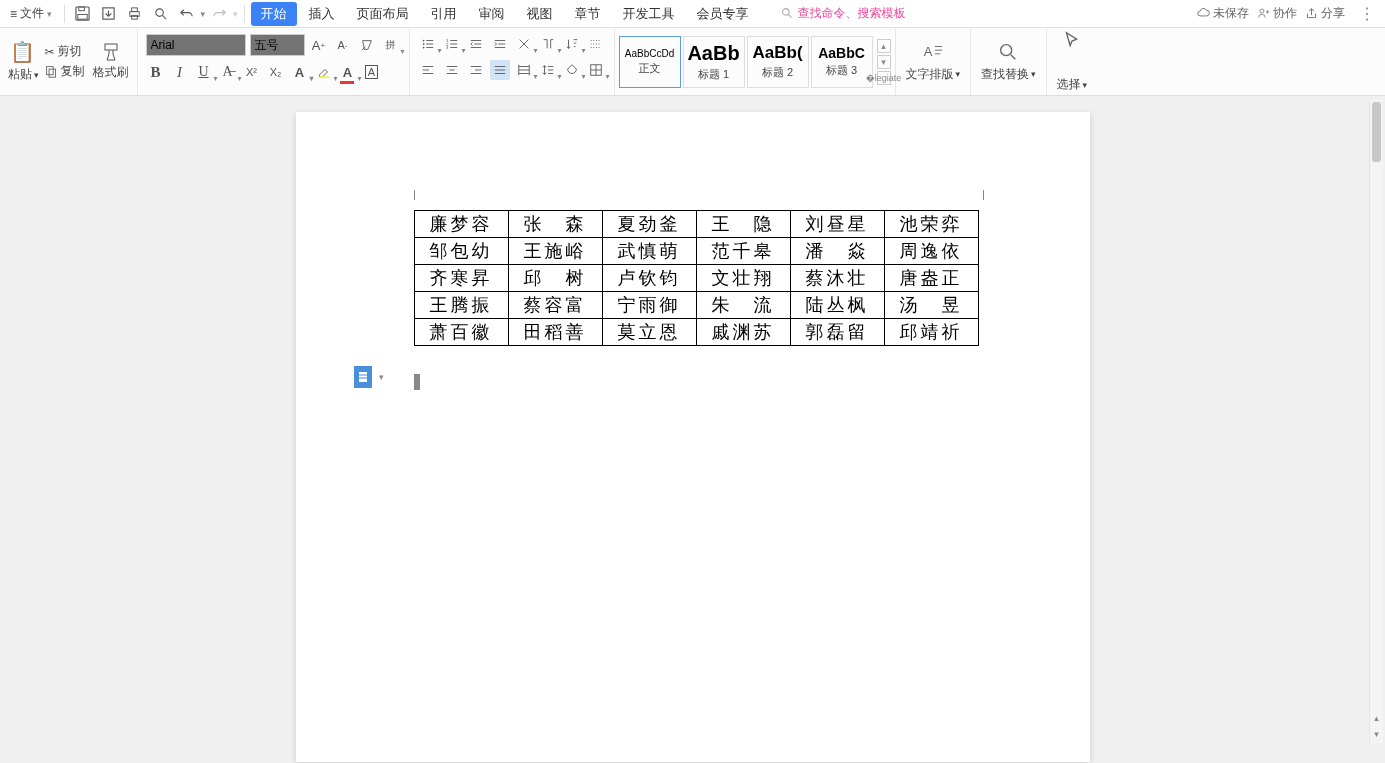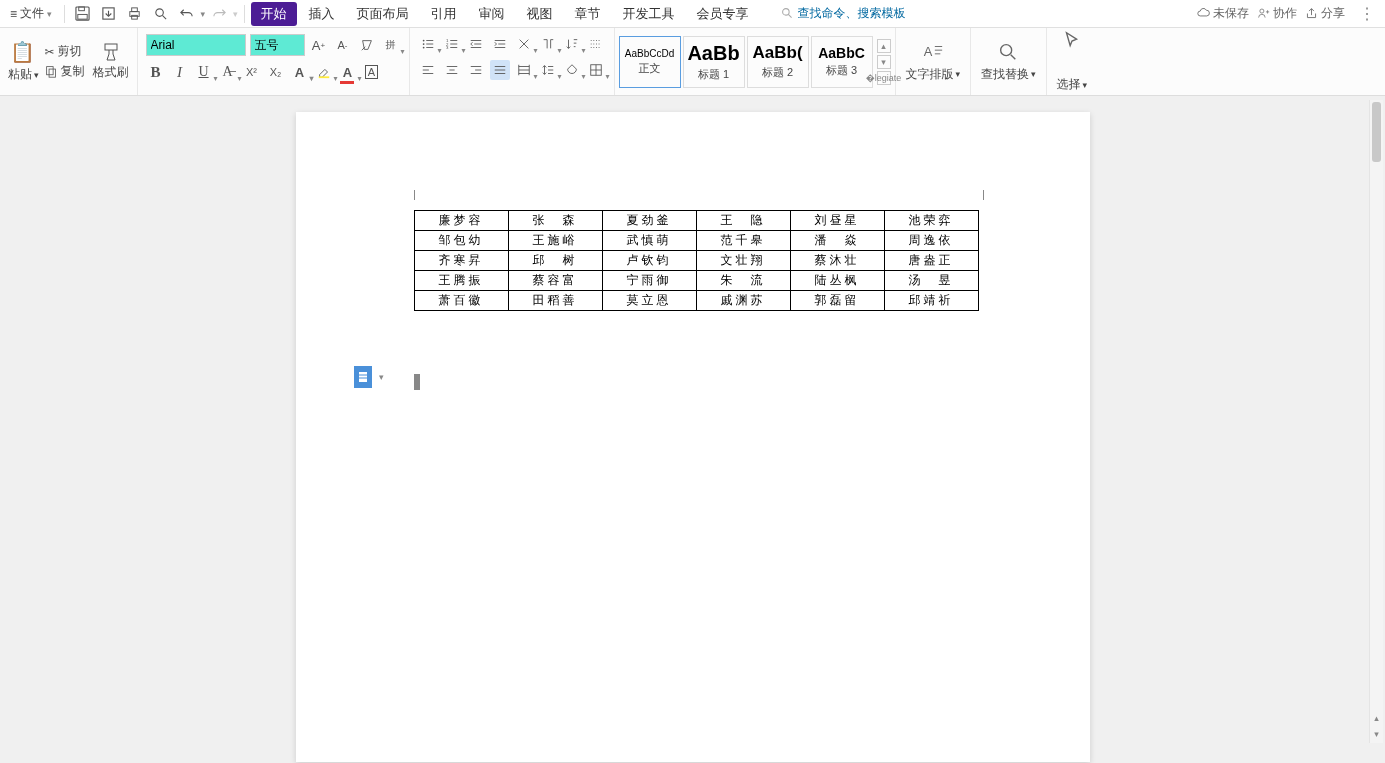--- a/index.html
+++ b/index.html
@@ -1,39 +1,39 @@
 <!DOCTYPE html>
 <html><head>
 <meta charset="utf-8">
 <style>
 * { margin: 0; padding: 0; box-sizing: border-box; }
 body { font-family: "Microsoft YaHei", Arial, sans-serif; font-size: 12px; background: #fff; overflow: hidden; }
 
 .menubar { height: 28px; display: flex; align-items: center; border-bottom: 1px solid #e0e0e0; padding: 0 4px; }
 .menu-left { display: flex; align-items: center; gap: 2px; }
 .menu-item { padding: 4px 10px; cursor: pointer; color: #333; font-size: 13px; }
-.menu-item.active { background: #4c1d95; color: #fff; border-radius: 3px; padding: 3px 10px; }
+.menu-item.active { background: #3b82f6; color: #fff; border-radius: 3px; padding: 3px 10px; }
 .file-btn { display: flex; align-items: center; gap: 3px; padding: 4px 6px; cursor: pointer; color: #444; }
 .sep { width: 1px; height: 18px; background: #ddd; margin: 0 4px; }
 .tb-icon { width: 18px; height: 18px; display: inline-flex; align-items: center; justify-content: center; color: #555; cursor: pointer; margin: 0 3px; }
 .menu-right { margin-left: auto; display: flex; align-items: center; gap: 8px; color: #666; font-size: 12px; }
 .menu-right span { cursor: pointer; display: flex; align-items: center; gap: 3px; }
-.search-box { display: flex; align-items: center; color: #0369a1; gap: 4px; margin-left: 20px; }
+.search-box { display: flex; align-items: center; color: #ec4899; gap: 4px; margin-left: 20px; }
 
 .ribbon { height: 68px; border-bottom: 1px solid #ddd; display: flex; align-items: stretch; background: #fcfcfc; }
 .ribbon-group { display: flex; align-items: center; padding: 4px 8px; border-right: 1px solid #e8e8e8; }
 .paste-btn { display: flex; flex-direction: column; align-items: center; justify-content: center; gap: 2px; color: #444; cursor: pointer; }
 .paste-btn .ic { font-size: 20px; }
 .small-btns { display: flex; flex-direction: column; gap: 3px; margin-left: 6px; }
 .small-btn { display: flex; align-items: center; gap: 3px; color: #444; cursor: pointer; font-size: 12px; }
 .fmt-brush { display:flex; flex-direction:column; align-items:center; justify-content:center; gap:2px; margin-left:8px; color:#444; cursor:pointer; }
 
 .font-group { display: flex; flex-direction: column; gap: 6px; padding: 6px 8px; border-right: 1px solid #e8e8e8; }
 .font-row { display: flex; align-items: center; gap: 4px; }
-.font-sel { height: 22px; border: 1px solid #ccc; font-size: 12px; padding: 0 4px; background: #5eead4; }
+.font-sel { height: 22px; border: 1px solid #ccc; font-size: 12px; padding: 0 4px; background: #737373; }
 .font-name { width: 100px; }
 .font-size { width: 55px; }
 .ib { width: 20px; height: 20px; display:inline-flex; align-items:center; justify-content:center; color:#555; cursor:pointer; position: relative; }
 .ib.dd::after{ content:"▾"; font-size:8px; position:absolute; right:-4px; bottom:-1px; color:#888;}
 
 .para-group { display: flex; flex-direction: column; gap: 6px; padding: 6px 8px; border-right: 1px solid #e8e8e8; }
 .align-active { background: #d0e3f7; border-radius: 2px; }
 
 .styles-group { display: flex; align-items: center; padding: 4px; border-right: 1px solid #e8e8e8; position: relative; }
 .style-box { width: 62px; height: 52px; border: 1px solid #ddd; display:flex; flex-direction:column; align-items:center; justify-content:center; cursor:pointer; margin-right: 2px; }
@@ -47,21 +47,21 @@
 .tool-group .ic { font-size: 20px; color:#666; }
 .tool-lbl { font-size:12px; display:flex; align-items:center; gap:2px;}
 
 .workspace { position: absolute; top: 96px; left:0; right:0; bottom:0; background: #f0f0f0; overflow: auto; }
 .page { width: 794px; min-height: 650px; background: #fff; margin: 16px auto; box-shadow: 0 2px 6px rgba(0,0,0,.15); position: relative; padding: 98px 0 40px 0; }
 .ruler-marks { position:absolute; top:78px; left:118px; width:570px; height:16px; }
 .ruler-marks::before, .ruler-marks::after { content:""; position:absolute; top:0; width:1px; height:10px; background:#888; }
 .ruler-marks::before{left:0;} .ruler-marks::after{right:0;}
 
 .doc-table { border-collapse: collapse; margin-left: 118px; }
-.doc-table td { border: 1px solid #000; width: 94px; height: 20px; text-align: center; font-family: "SimSun", serif; font-size: 12px; letter-spacing: 3px; padding: 1px 0; }
+.doc-table td { border: 1px solid #000; width: 94px; height: 20px; text-align: center; font-family: "SimSun", serif; font-size: 18px; letter-spacing: 3px; padding: 1px 0; }
 
 .side-tag { position:absolute; left:58px; top:254px; width:18px; height:22px; background:#4a90d9; display:flex; align-items:center; justify-content:center; color:#fff; font-size:11px; }
 .side-tag::after { content:"▾"; position:absolute; right:-12px; color:#888; font-size:9px; }
 .cursor-mark { position:absolute; left:118px; top:262px; width:6px; height:16px; background:#888; }
 
 .vscroll { position:absolute; right:2px; top:100px; bottom:20px; width:14px; background:#f4f4f4; border-left:1px solid #e4e4e4; }
 .vscroll-thumb { position:absolute; top:2px; left:2px; right:2px; height:60px; background:#c8c8c8; border-radius:3px; }
 .vscroll-btn { position:absolute; left:2px; right:2px; height:14px; display:flex; align-items:center; justify-content:center; font-size:9px; color:#888; cursor:pointer;}
 .vs-up{bottom:18px;} .vs-dn{bottom:2px;}
 

